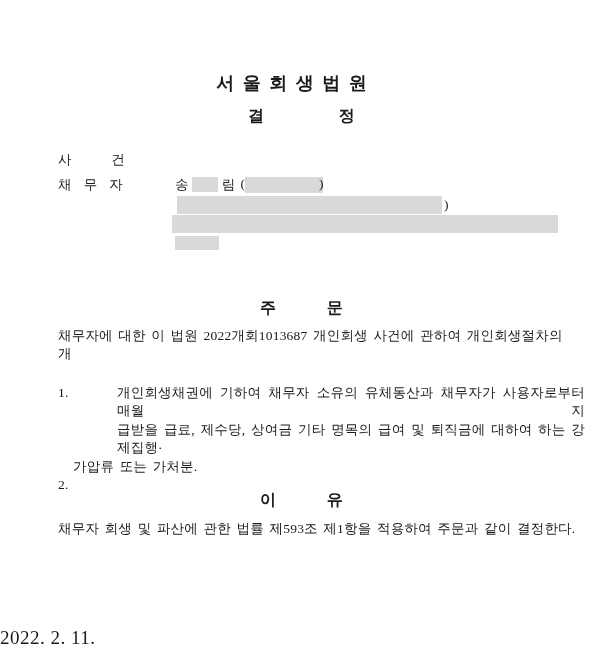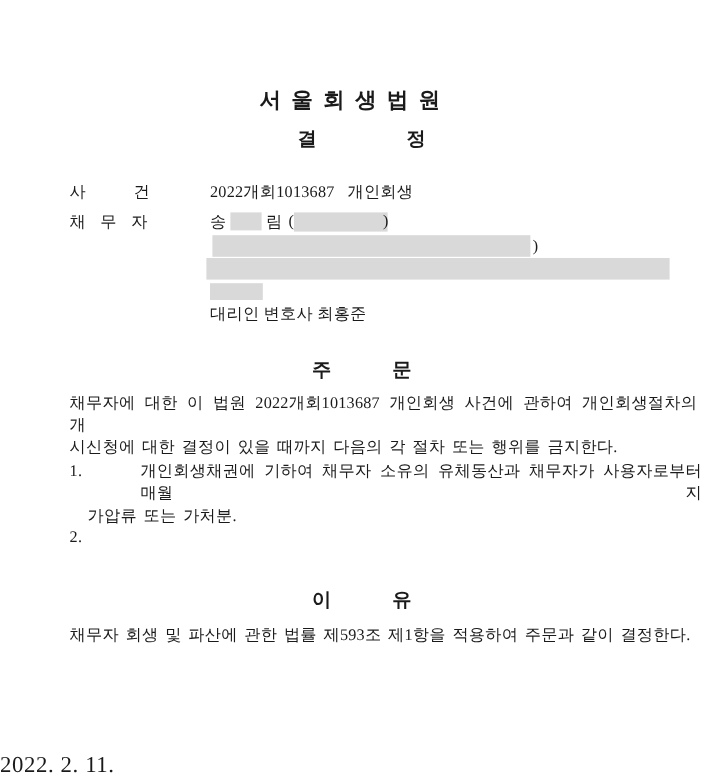--- a/index.html
+++ b/index.html
@@ -81,21 +81,20 @@
 
   <div class="abs two-char" style="top:106px;left:248px;width:107px">
     <span>결</span>
     <span>정</span>
   </div>
 
   <div class="abs label-row" style="top:151px;left:58px;width:67px">
     <span>사</span>
     <span>건</span>
   </div>
-  <div class="abs value" style="top:151px;left:175px">2022개회1013687   개인회생</div>
 
   <div class="abs label-row" style="top:176px;left:58px;width:65px">
     <span>채</span>
     <span>무</span>
     <span>자</span>
   </div>
 
   <div class="abs nameline" style="top:176px;left:175px">
     <span>송</span>
     <span class="redaction" style="width:26px;height:15px;margin:1px 4px 0 3px"></span>
@@ -105,37 +104,36 @@
     <span style="margin-left:-4px">)</span>
   </div>
 
   <div class="abs redaction" style="top:196px;left:177px;width:265px;height:18px"></div>
   <span class="abs" style="top:197px;left:444px">)</span>
 
   <div class="abs redaction" style="top:215px;left:172px;width:386px;height:18px"></div>
 
   <div class="abs redaction" style="top:236px;left:175px;width:44px;height:14px"></div>
 
-  <div class="abs" style="top:253px;left:175px">대리인 변호사 최홍준</div>
 
   <div class="abs two-char" style="top:298px;left:260px;width:83px">
     <span>주</span>
     <span>문</span>
   </div>
 
   <div class="abs para" style="top:327px;left:58px">
       <div class="tline">채무자에 대한 이 법원 2022개회1013687 개인회생 사건에 관하여 개인회생절차의 개</div>
-      <div class="tline">시신청에 대한 결정이 있을 때까지 다음의 각 절차 또는 행위를 금지한다.</div>
     </div>
 
   <div class="abs" style="top:384px;left:58px;width:527px">
     <div class="list-item">
       <div class="marker">1.</div>
       <div class="itemlines">
           <div class="tline">개인회생채권에 기하여 채무자 소유의 유체동산과 채무자가 사용자로부터 매월 지</div>
+          <div class="tline">급받을 급료, 제수당, 상여금 기타 명목의 급여 및 퇴직금에 대하여 하는 강제집행·</div>
           <div class="tline">가압류 또는 가처분.</div>
         </div>
     </div>
     <div class="list-item">
       <div class="marker">2.</div>
       <div class="itemlines">
         </div>
     </div>
   </div>
 

